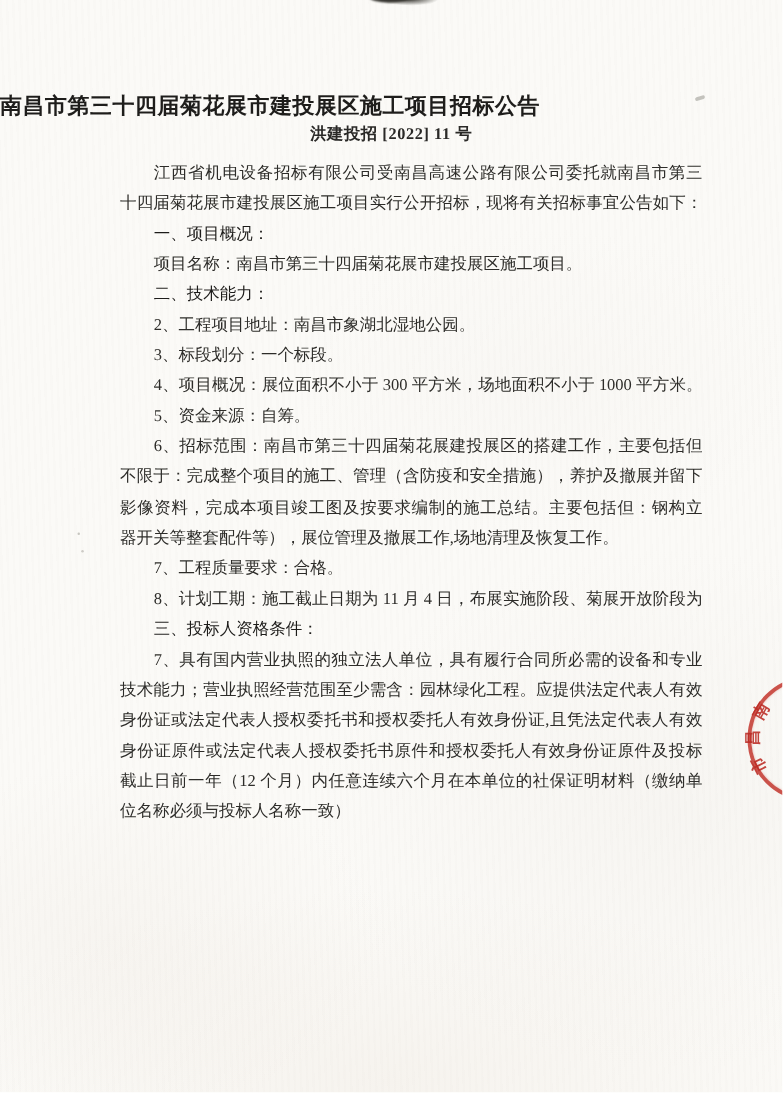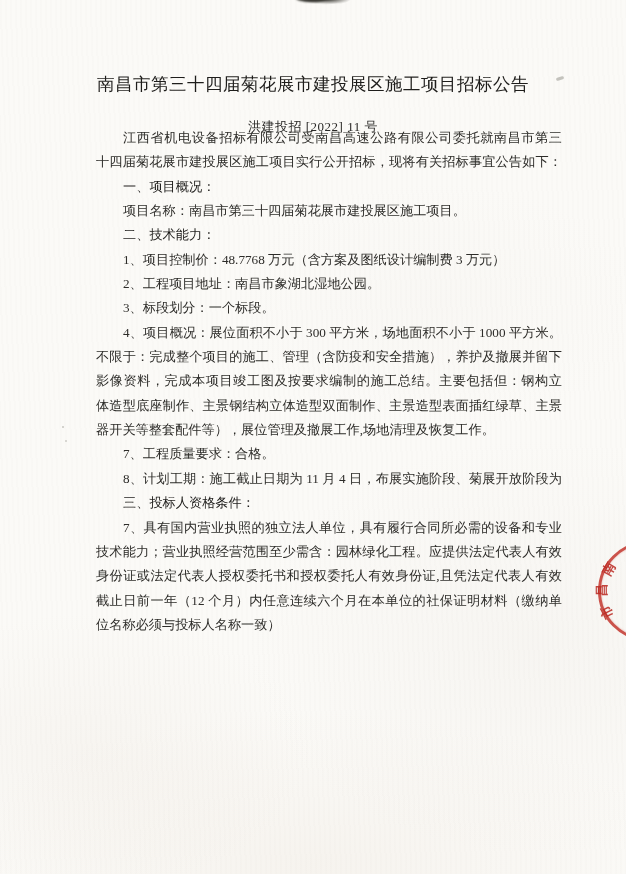--- a/index.html
+++ b/index.html
@@ -41,35 +41,35 @@
     height: 8px;
     border-radius: 50%;
     background: #35342f;
     filter: blur(1px);
   }
   .doc-title {
     position: absolute;
     left: 0;
     top: 72px;
     width: 626px;
-    text-align: center;
     font-size: 17.5px;
-    font-weight: 400;
+    font-weight: 700;
     letter-spacing: 0.5px;
     color: #1e1d1b;
   }
   .doc-number {
     position: absolute;
     left: 0;
-    top: 118px;
+    top: 98px;
     width: 626px;
     text-align: center;
     font-size: 13px;
     letter-spacing: 0.5px;
     color: #2a2927;
+    font-weight: bold;
   }
   .doc-body {
     position: absolute;
     left: 96px;
     top: 126px;
     width: 466px;
     font-size: 13.2px;
     color: #2d2c29;
   }
   .line {
@@ -148,34 +148,35 @@
   <div class="doc-title">南昌市第三十四届菊花展市建投展区施工项目招标公告</div>
 
   <div class="doc-number">洪建投招 [2022] 11 号</div>
 
   <div class="doc-body" id="doc-body">
       <div class="line ind just">江西省机电设备招标有限公司受南昌高速公路有限公司委托就南昌市第三</div>
       <div class="line just">十四届菊花展市建投展区施工项目实行公开招标，现将有关招标事宜公告如下：</div>
       <div class="line ind bold">一、项目概况：</div>
       <div class="line ind">项目名称：南昌市第三十四届菊花展市建投展区施工项目。</div>
       <div class="line ind bold">二、技术能力：</div>
-      <div class="line ind">1、项目控制价：48.7768 万元（含方案及图纸设计编制费 3 万元）</div>
       <div class="line ind">2、工程项目地址：南昌市象湖北湿地公园。</div>
       <div class="line ind">3、标段划分：一个标段。</div>
       <div class="line ind just">4、项目概况：展位面积不小于 300 平方米，场地面积不小于 1000 平方米。</div>
+      <div class="line ind">5、资金来源：自筹。</div>
+      <div class="line ind just">6、招标范围：南昌市第三十四届菊花展建投展区的搭建工作，主要包括但</div>
       <div class="line just">不限于：完成整个项目的施工、管理（含防疫和安全措施），养护及撤展并留下</div>
       <div class="line just">影像资料，完成本项目竣工图及按要求编制的施工总结。主要包括但：钢构立</div>
-      <div class="line just">体造型底座制作、主景钢结构立体造型双面制作、主景造型表面插红绿草、主景</div>
       <div class="line">器开关等整套配件等），展位管理及撤展工作,场地清理及恢复工作。</div>
       <div class="line ind">7、工程质量要求：合格。</div>
       <div class="line ind just">8、计划工期：施工截止日期为 11 月 4 日，布展实施阶段、菊展开放阶段为</div>
       <div class="line ind bold">三、投标人资格条件：</div>
       <div class="line ind just">7、具有国内营业执照的独立法人单位，具有履行合同所必需的设备和专业</div>
       <div class="line just">技术能力；营业执照经营范围至少需含：园林绿化工程。应提供法定代表人有效</div>
       <div class="line just">身份证或法定代表人授权委托书和授权委托人有效身份证,且凭法定代表人有效</div>
+      <div class="line just">身份证原件或法定代表人授权委托书原件和授权委托人有效身份证原件及投标</div>
       <div class="line just">截止日前一年（12 个月）内任意连续六个月在本单位的社保证明材料（缴纳单</div>
       <div class="line">位名称必须与投标人名称一致）</div>
     </div>
 
   <div class="speck-a"></div>
   <div class="speck-b"></div>
   <div class="speck-c"></div>
 
   <div class="seal">
     <div class="seal-ring"></div>

